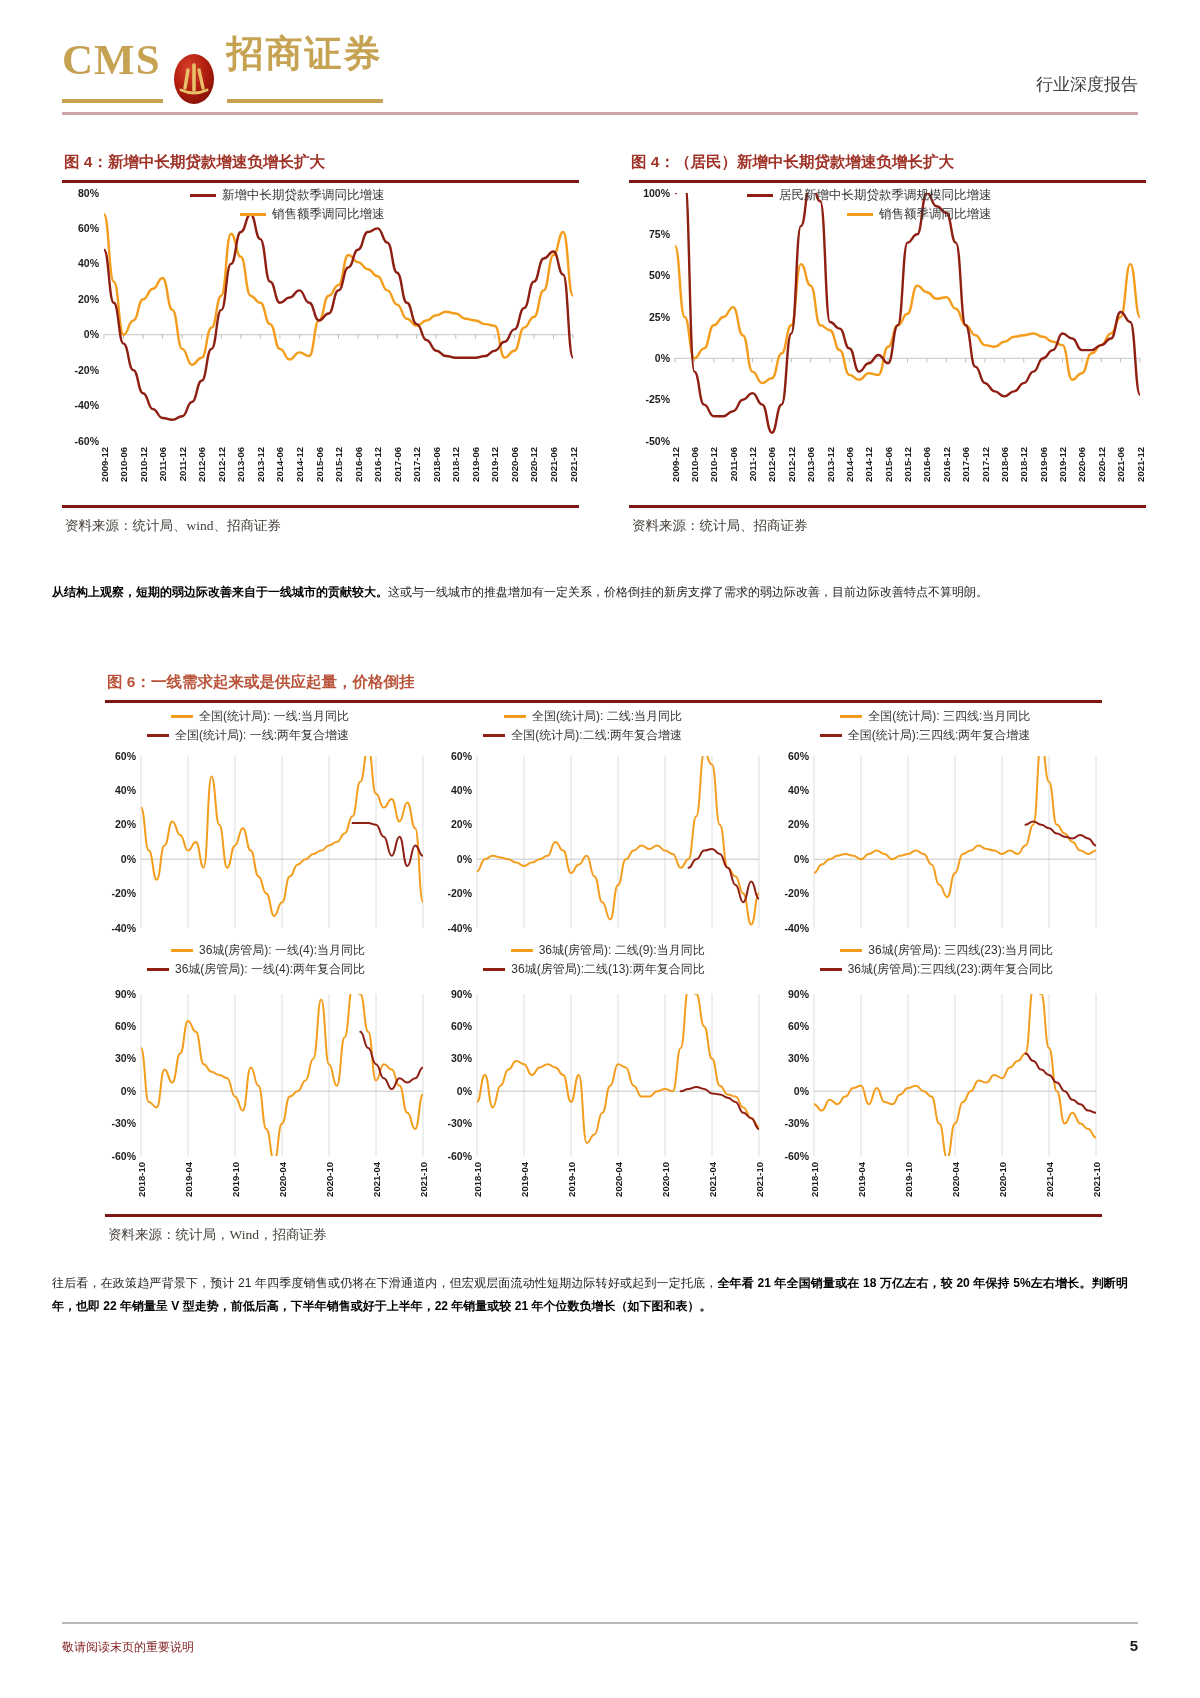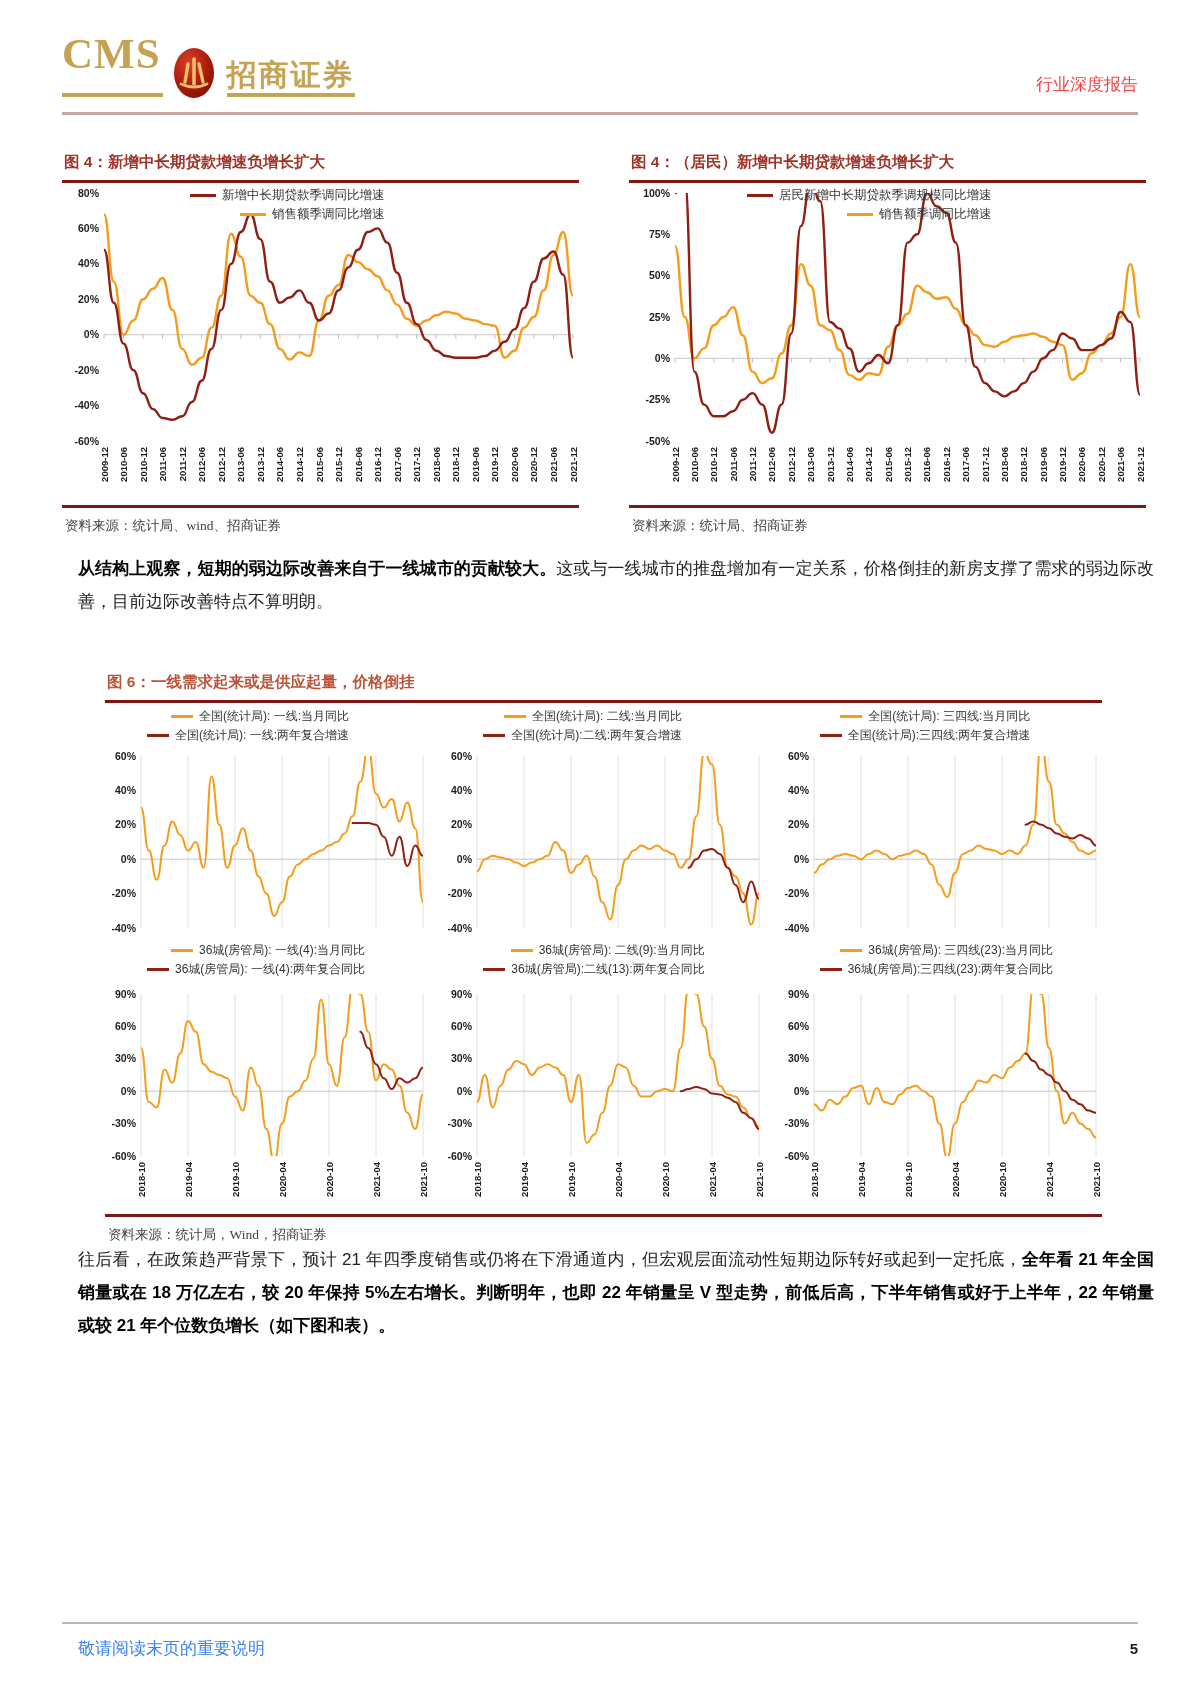--- a/index.html
+++ b/index.html
@@ -13,24 +13,24 @@
   
   .header { position:absolute; top:34px; left:62px; right:62px; height:72px; }
   .brand { display:flex; align-items:flex-end; gap:10px; }
   .cms-word {
     font-family:"Liberation Serif","DejaVu Serif",serif;
     font-size:43px; font-weight:700; color:#c6a353; line-height:0.95;
     border-bottom:4px solid #c6a353; padding:0 2px 18px 0; letter-spacing:1px;
   }
   .badge { width:42px; height:52px; margin:0 2px -2px 0; }
   .cn-word {
-    font-size:30px; font-weight:700; color:#c6a353; line-height:1.1;
-    border-bottom:4px solid #c6a353; padding-bottom:2px; letter-spacing:2px;text-align:center;
+    font-size:37px; font-weight:700; color:#c6a353; line-height:1.1;
+    border-bottom:4px solid #c6a353; padding-bottom:24px; letter-spacing:2px;text-align:center;
   }
-  .report-type { position:absolute; right:0; bottom:10px; font-size:17px; color:#ef4444; }
+  .report-type { position:absolute; right:0; bottom:10px; font-size:17px; color:#404040; }
   .header-rule { position:absolute; top:112px; left:62px; right:62px; height:3px; background:#cba6a4; }
 
   
   .figrow { position:absolute; top:150px; left:62px; width:1076px; display:flex; gap:50px; }
   .figcol { width:517px; }
   .fig-title { font-size:15.5px; font-weight:700; color:#a03328; padding:2px 0 7px 2px; }
   .rule-dark { height:3px; background:#7e1712; }
   .chart-wrap { position:relative; width:100%; }
   .chart { width:100%; display:block; }
   .c-big { height:322px; }
@@ -40,38 +40,38 @@
   .lg4 { left:128px; top:4px; }
   .lg5 { left:118px; top:4px; }
   .small .lg-item { font-size:12px; }
   .small .lg-swatch { width:22px; }
   .source {
     font-family:"Liberation Serif","DejaVu Serif",serif;
     font-size:13.5px; color:#45403a; padding:9px 0 0 3px;
   }
 
   
-  .para { position:absolute; left:78px; width:1076px; font-size:17px; line-height:1.95; text-align:justify; color:#222; }
+  .para { position:absolute; left:52px; width:1076px; font-size:12px; line-height:1.95; text-align:justify; color:#222;margin-top:29px; }
   .p1 { top:552px; }
   .p2 { top:1243px; }
   .para strong { color:#000; }
 
   
   .fig6 { position:absolute; top:670px; left:105px; width:997px; }
   .fig6 .fig-title { color:#b9543b; }
   .grid6 { display:grid; grid-template-columns:repeat(3,1fr); column-gap:12px; row-gap:4px; margin-top:5px; }
   .cell { position:relative; }
   .c-top { height:230px; }
   .c-bot { height:272px; }
   .lg6 { left:42px; top:0; }
 
   
   .footer { position:absolute; top:1622px; left:62px; right:62px; border-top:2px solid #b9b9b9; padding-top:13px;
             display:flex; justify-content:space-between; align-items:baseline; }
-  .footer-note { font-size:17px; color:#3b82f6;margin-left:16px; }
+  .footer-note { font-size:12px; color:#7f1d1d; }
   .page-num { font-size:15px; font-weight:700; color:#1a1a1a; }
 </style>
 </head>
 <body>
 
 <div class="header">
   <div class="brand">
     <span class="cms-word">CMS</span>
     <svg class="badge" viewBox="0 0 42 52">
       <defs>

